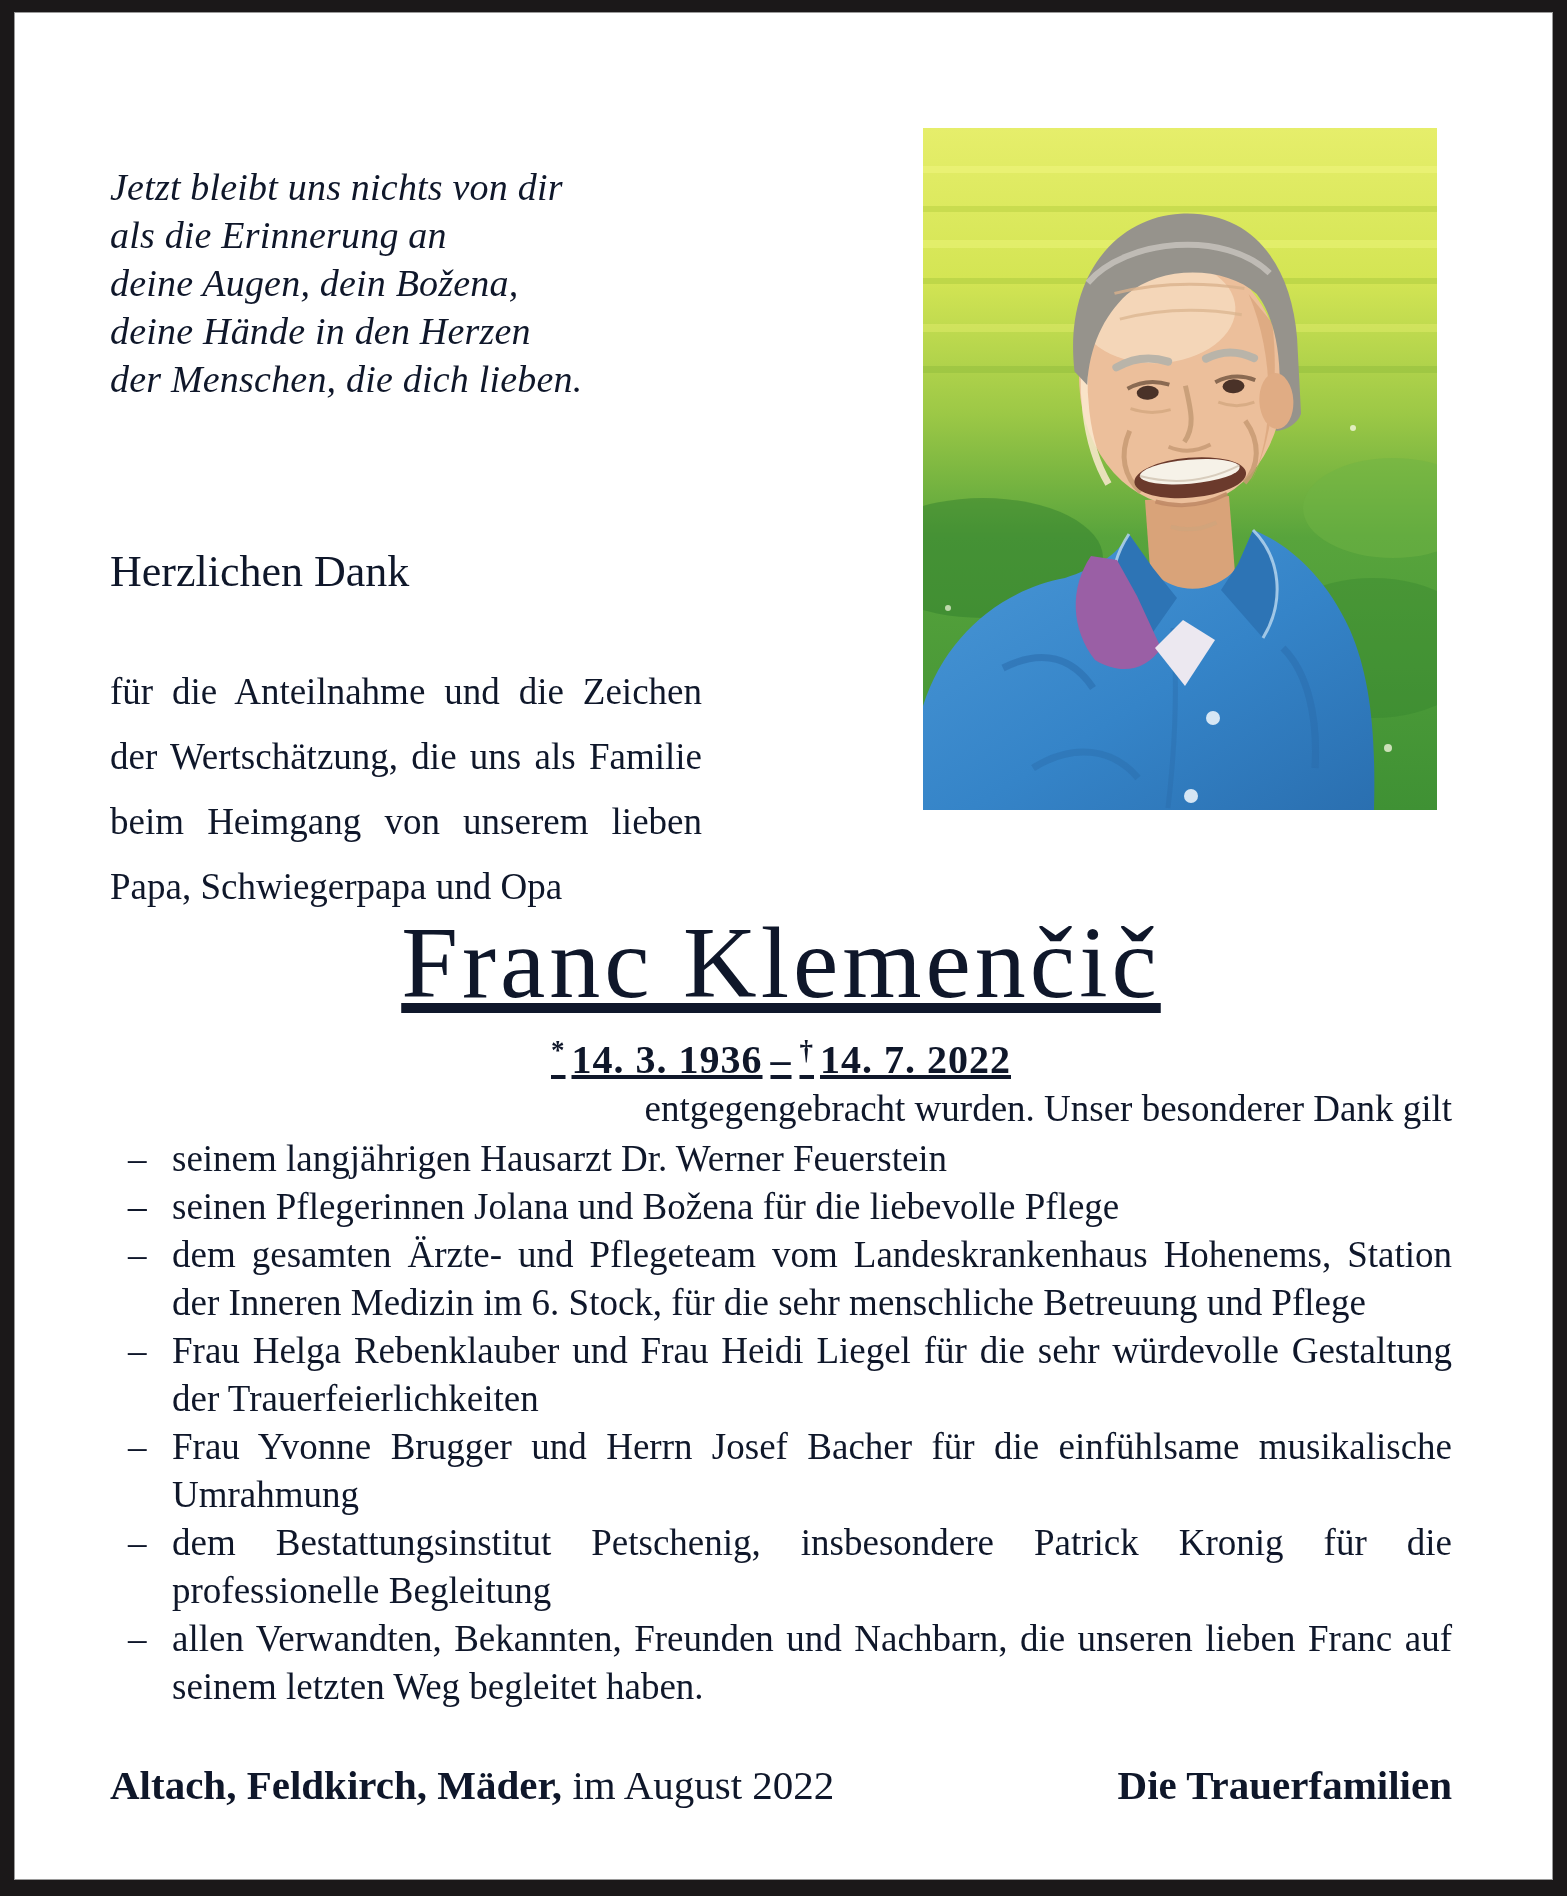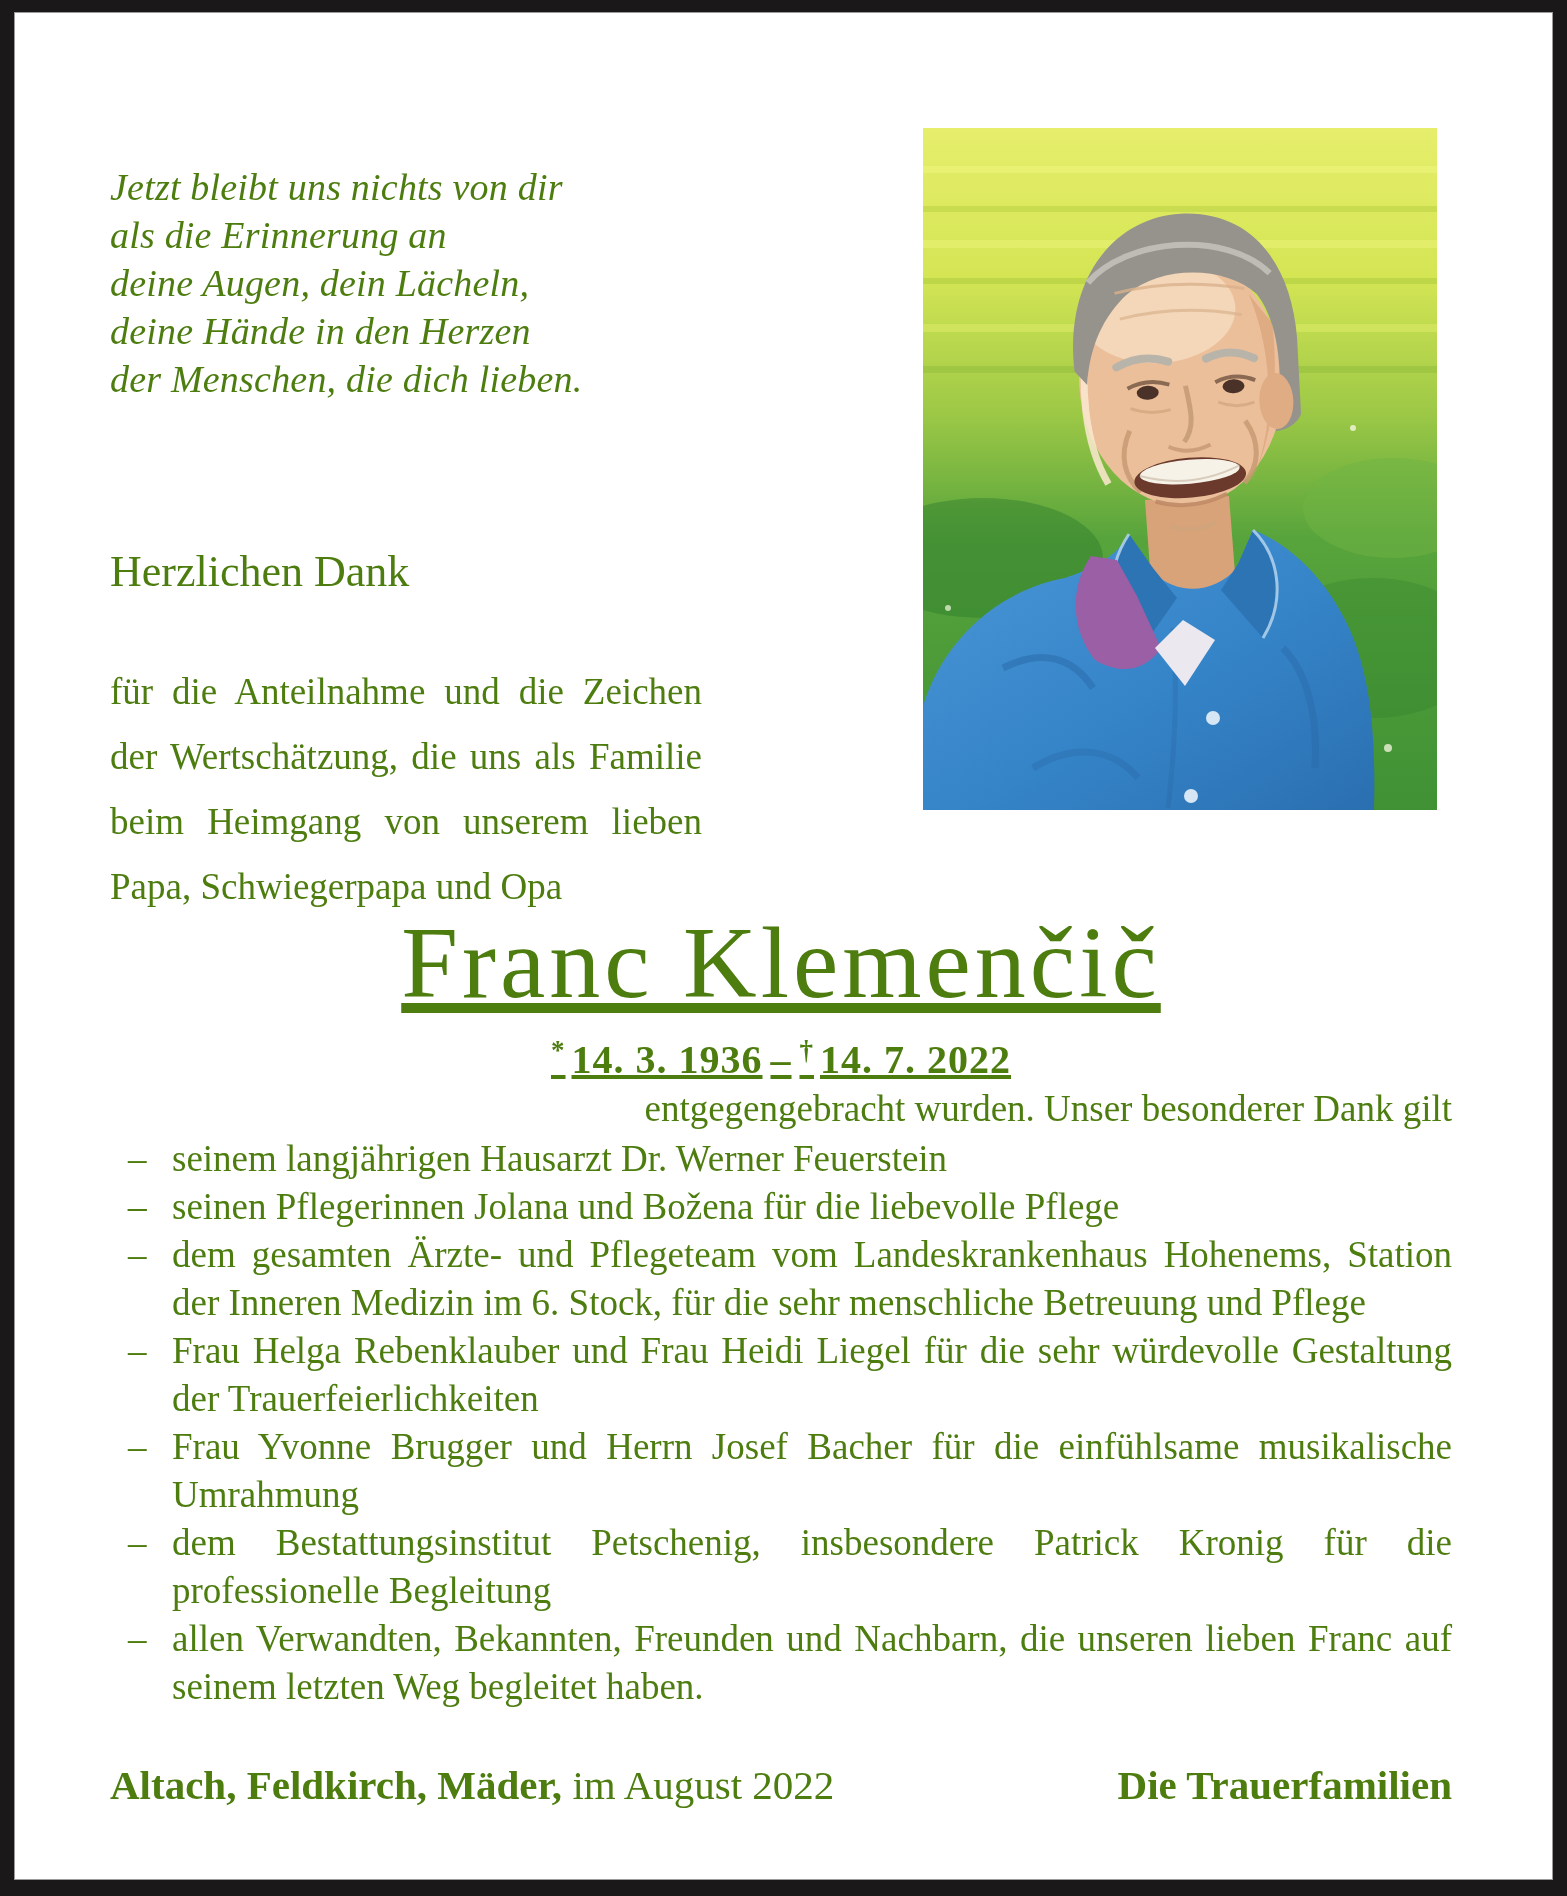--- a/index.html
+++ b/index.html
@@ -1,18 +1,18 @@
 <!DOCTYPE html>
 <html><head>
 <meta charset="utf-8">
 <style>
   html,body{margin:0;padding:0;background:#3a3a3a;}
   .sheet{
     position:relative;width:1567px;height:1896px;background:#1b1819;
-    font-family:"Liberation Serif", serif;color:#4d7c0f;overflow:hidden;
+    font-family:"Liberation Serif", serif;color:#0f172a;overflow:hidden;
   }
   .page{
     position:absolute;left:15px;top:13px;right:15px;bottom:17px;
     background:#ffffff;outline:1px solid #9a9a9a;
   }
   
   .poem{
     position:absolute;left:95px;top:150px;
     font-style:italic;font-size:38px;line-height:48px;letter-spacing:.2px;
   }
@@ -66,21 +66,21 @@
 </head>
 <body>
 
 <div class="sheet">
   <div class="page">
 
     <div class="poem">
 
     <div class="poem-line">Jetzt bleibt uns nichts von dir</div>
         <div class="poem-line">als die Erinnerung an</div>
-        <div class="poem-line">deine Augen, dein Lächeln,</div>
+        <div class="poem-line">deine Augen, dein Božena,</div>
         <div class="poem-line">deine Hände in den Herzen</div>
         <div class="poem-line">der Menschen, die dich lieben.</div>
       </div>
 
     <div class="thanks-heading">Herzlichen Dank</div>
 
     <div class="intro">für die Anteilnahme und die Zeichen der Wertschätzung, die uns als Familie beim Heimgang von unserem lieben Papa, Schwiegerpapa und Opa</div>
 
     <div class="photo">
       <svg viewBox="0 0 514 682" preserveAspectRatio="none">

